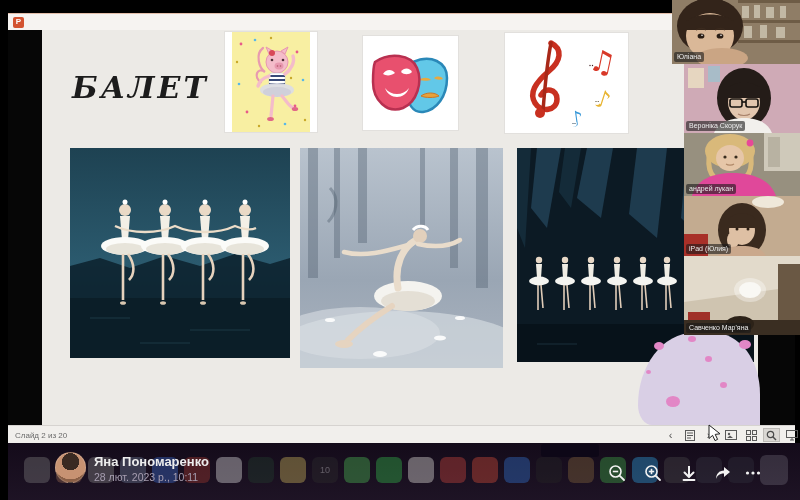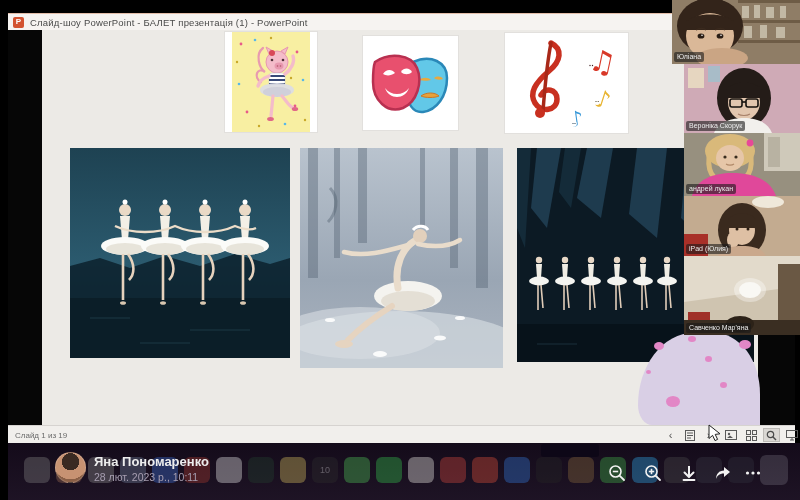--- a/index.html
+++ b/index.html
@@ -52,26 +52,26 @@
   
   #cursor{left:708px;top:424px;z-index:60;}
 </style>
 </head>
 <body>
 
 <div id="pp-window" class="abs">
 
   <div id="pp-titlebar" class="abs">
     <div id="pp-icon">P</div>
-    <div id="pp-title">Слайд-шоу PowerPoint  -  БАЛЕТ презентація (1) - PowerPoint</div>
   </div>
 
   <div id="pp-viewport" class="abs">
     <div id="slide" class="abs">
 
+      <div id="slide-title" class="abs">БАЛЕТ</div>
 
       <div class="card abs" style="left:183px;top:2px;width:92px;height:100px;">
         <svg width="92" height="100" viewBox="0 0 92 100">
           <rect x="7" y="0" width="78" height="100" fill="#f8efa2"></rect>
           <g fill="#e85a8a">
               <circle cx="16" cy="12" r="1.4"></circle>
               <circle cx="72" cy="20" r="1.4"></circle>
               <circle cx="22" cy="80" r="1.4"></circle>
               <circle cx="70" cy="74" r="1.4"></circle>
             </g>
@@ -326,21 +326,21 @@
       <div class="pdot" style="left:646px;top:306px;width:8px;height:6px;"></div>
       <div class="pdot" style="left:663px;top:326px;width:7px;height:6px;"></div>
       <div class="pdot" style="left:697px;top:310px;width:12px;height:9px;"></div>
       <div class="pdot" style="left:624px;top:366px;width:14px;height:11px;"></div>
       <div class="pdot" style="left:678px;top:352px;width:7px;height:6px;"></div>
       <div class="pdot" style="left:604px;top:340px;width:5px;height:4px;"></div>
     </div>
   </div>
 
   <div id="pp-statusbar" class="abs">
-    <div id="status-counter" class="abs">Слайд 1 из 19</div>
+    <div id="status-counter" class="abs">Слайд 2 из 20</div>
     <div class="sicon" style="left:654px;">
         <span class="chev">‹</span>
       </div>
     <div class="sicon" style="left:673px;">
       <svg width="10" height="11" viewBox="0 0 10 11">
           <rect x=".5" y=".5" width="9" height="10" fill="none" stroke="#5a5a5a"></rect>
           <line x1="2" y1="3" x2="8" y2="3" stroke="#5a5a5a"></line>
           <line x1="2" y1="5.5" x2="8" y2="5.5" stroke="#5a5a5a"></line>
           <line x1="2" y1="8" x2="6" y2="8" stroke="#5a5a5a"></line>
         </svg>

